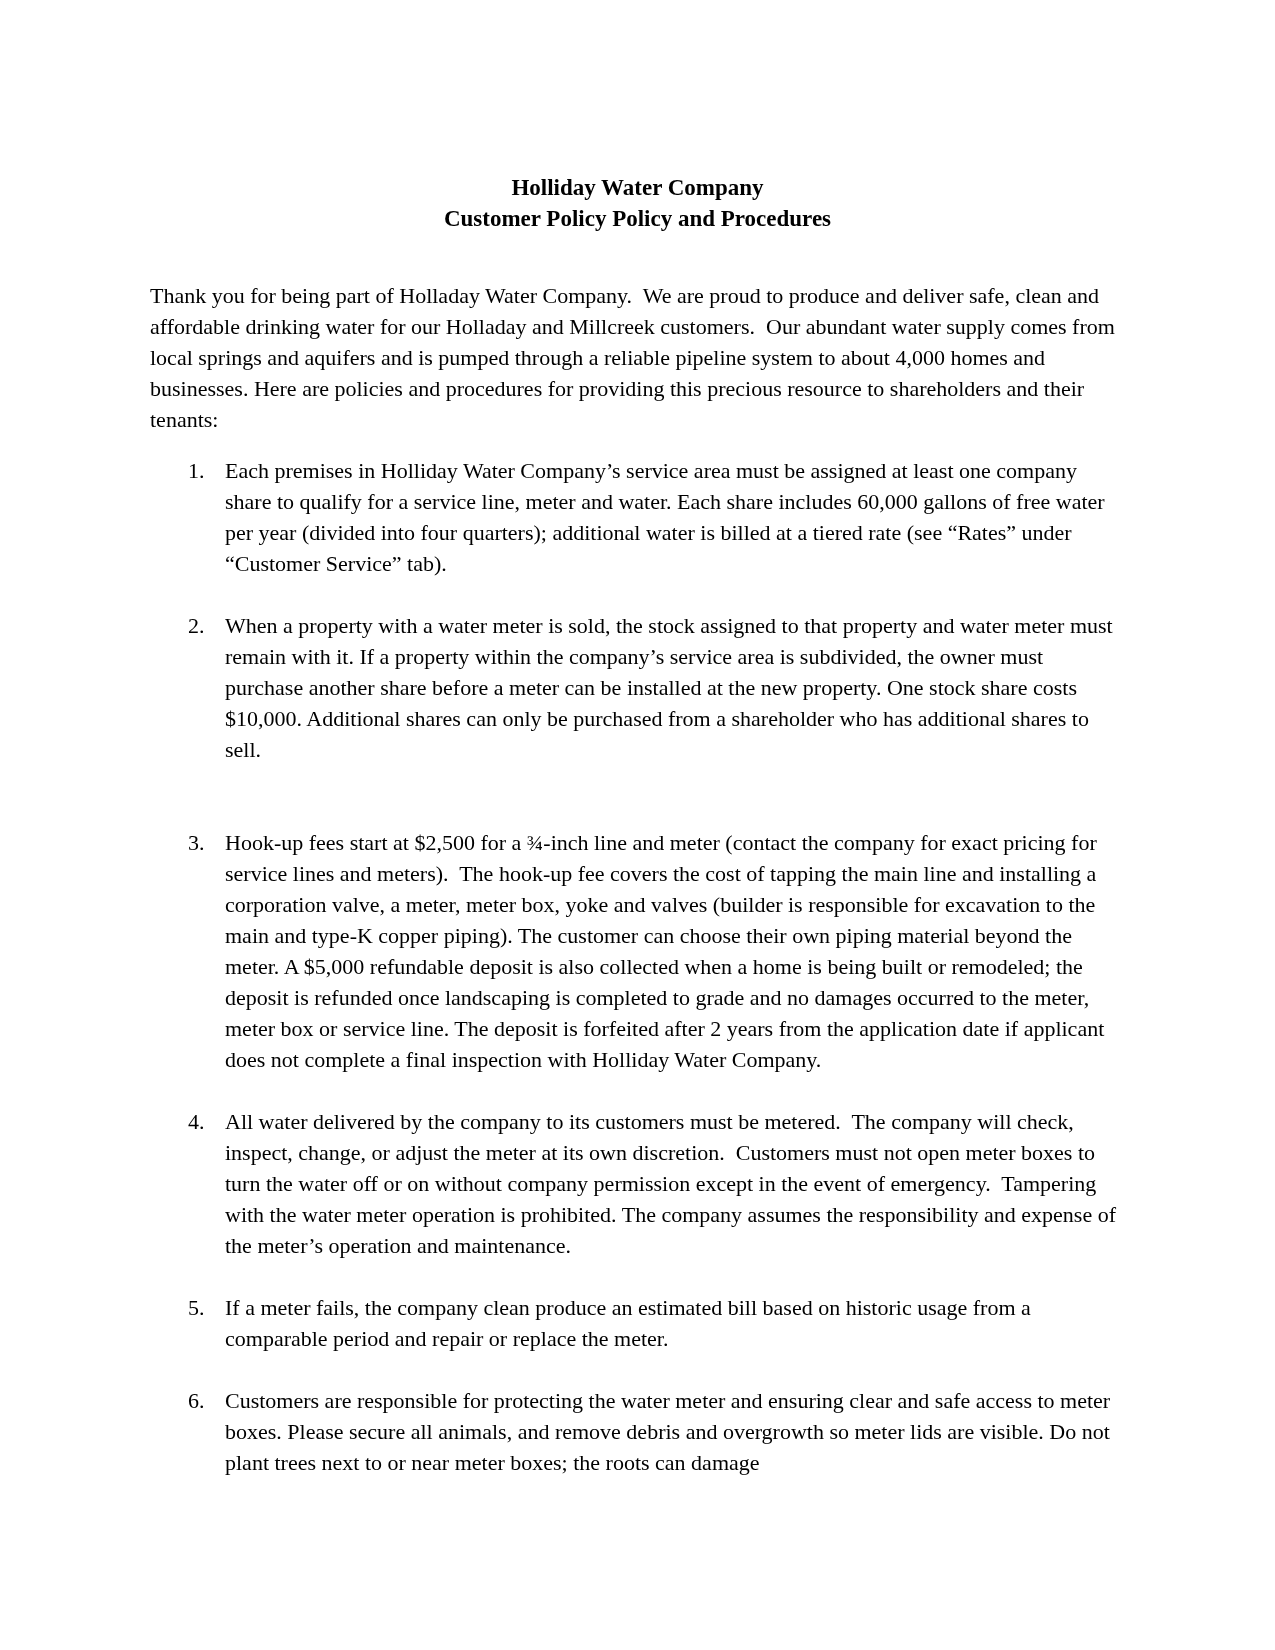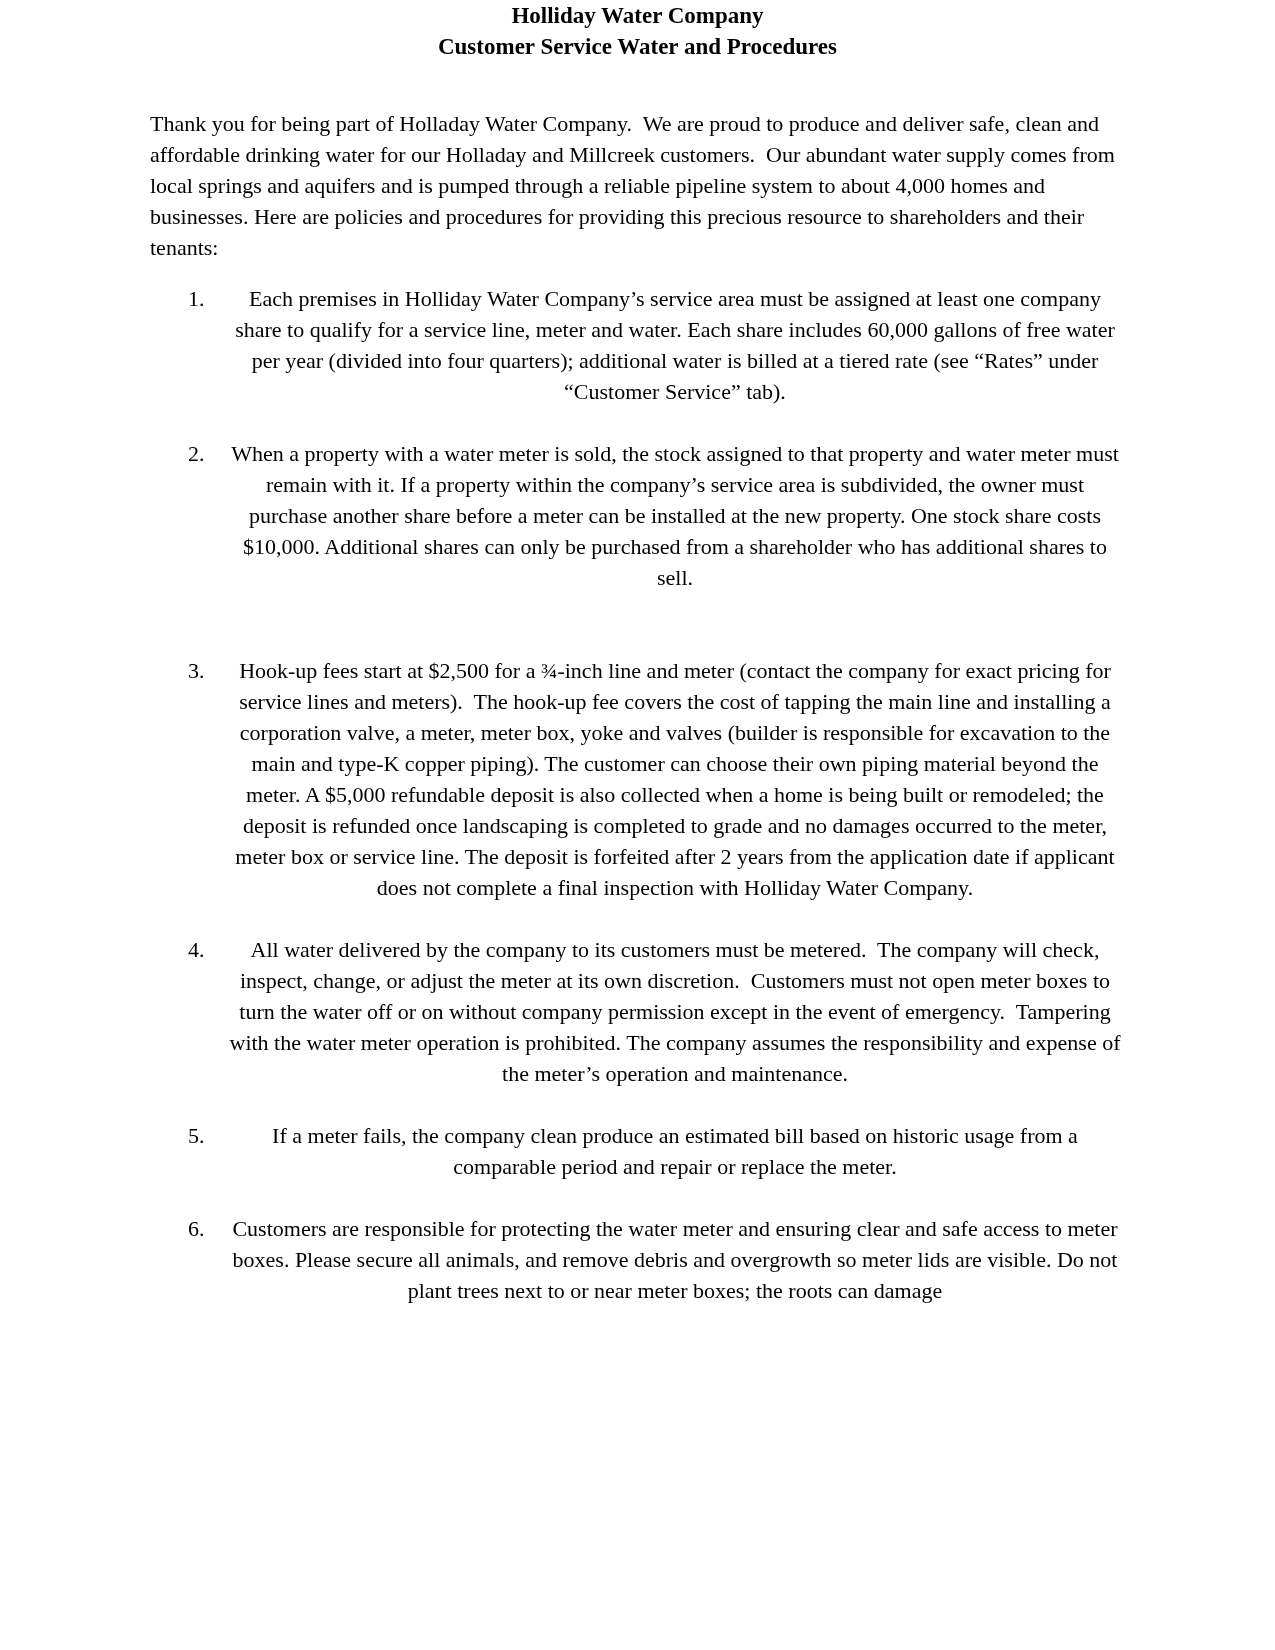--- a/index.html
+++ b/index.html
@@ -14,20 +14,21 @@
     background: #ffffff;
     color: #000000;
     font-family: "Liberation Serif", "DejaVu Serif", serif;
     font-size: 22px;
     line-height: 31px;
     overflow: hidden;
     box-sizing: border-box;
   }
   .content {
     margin: 0 150px;
+    padding-top: 172px;
     width: 975px;
     box-sizing: border-box;
   }
   .title {
     margin: 0;
     text-align: center;
     font-weight: bold;
     font-size: 23px;
     line-height: 31px;
   }
@@ -55,32 +56,31 @@
   }
   .item-num {
     flex: 0 0 auto;
     width: 37px;
     margin-left: 38px;
     box-sizing: border-box;
   }
   .item-text {
     flex: 1 1 auto;
     white-space: pre-wrap;
-    text-align: center;
   }
 </style>
 </head>
 <body>
 
 <div class="page">
   <div class="content">
 
     <h1 class="title">
       <span class="title-line">Holliday Water Company</span>
-      <span class="title-line">Customer Service Water and Procedures</span>
+      <span class="title-line">Customer Policy Policy and Procedures</span>
     </h1>
 
     <p class="intro">Thank you for being part of Holladay Water Company.  We are proud to produce and deliver safe, clean and affordable drinking water for our Holladay and Millcreek customers.  Our abundant water supply comes from local springs and aquifers and is pumped through a reliable pipeline system to about 4,000 homes and businesses. Here are policies and procedures for providing this precious resource to shareholders and their tenants:</p>
 
     <div class="policy-list">
 
       <div class="list-item first">
         <span class="item-num">1.</span>
         <span class="item-text">Each premises in Holliday Water Company’s service area must be assigned at least one company share to qualify for a service line, meter and water. Each share includes 60,000 gallons of free water per year (divided into four quarters); additional water is billed at a tiered rate (see “Rates” under “Customer Service” tab).</span>
       </div>

